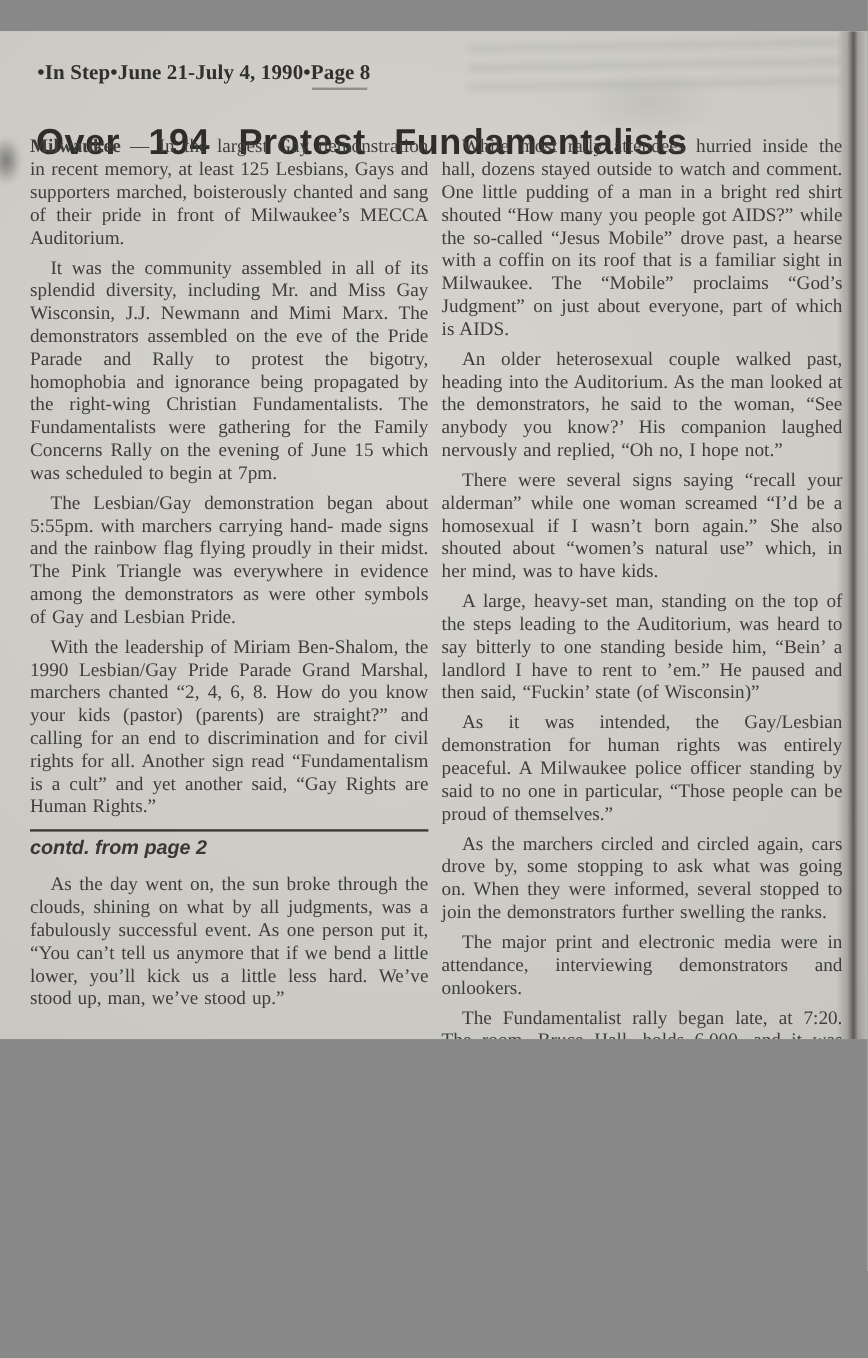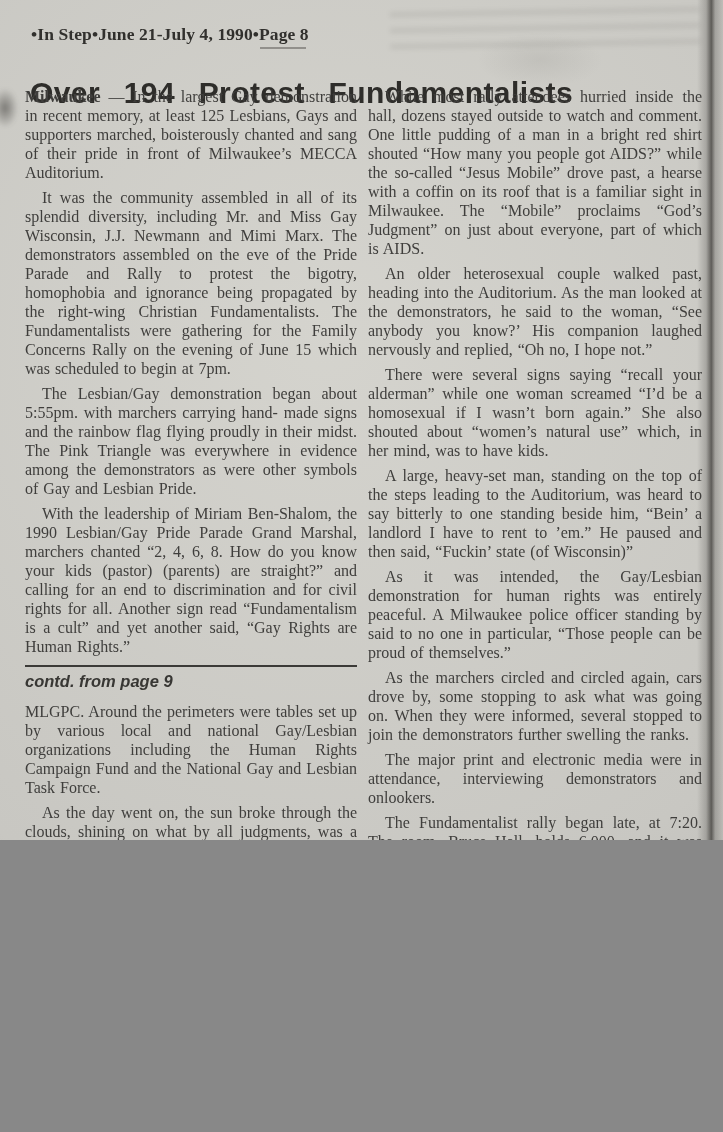--- a/index.html
+++ b/index.html
@@ -6,20 +6,21 @@
   .page {
     position: relative;
     width: 723px;
     height: 840px;
     overflow: hidden;
     background:
       radial-gradient(ellipse 130% 120% at 45% 40%, rgba(214,213,207,0.9) 0%, rgba(200,199,194,0.85) 60%, rgba(178,177,172,0.9) 100%),
       #c8c7c2;
     font-family: "Liberation Serif", serif;
     color: #3f3e3c;
+    margin-top: 26px;
   }
   
   .right-edge {
     position: absolute; top: 0; right: 0; width: 26px; height: 1132px;
     background: linear-gradient(to right,
       rgba(0,0,0,0) 0%, rgba(60,58,55,0.25) 35%,
       rgba(35,33,30,0.65) 55%, rgba(90,88,85,0.35) 70%,
       rgba(165,163,158,0.30) 100%);
     pointer-events: none;
   }
@@ -119,22 +120,21 @@
 
   <h1 class="headline">Over 194 Protest Fundamentalists</h1>
 
   <div class="col col-left">
     <p class="lead"><b>Milwaukee</b><span> — </span><span>In the largest Gay demonstration in recent memory, at least 125 Lesbians, Gays and supporters marched, boisterously chanted and sang of their pride in front of Milwaukee’s MECCA Auditorium.</span></p>
     <p class="indent">It was the community assembled in all of its splendid diversity, including Mr. and Miss Gay Wisconsin, J.J. Newmann and Mimi Marx. The demonstrators assembled on the eve of the Pride Parade and Rally to protest the bigotry, homophobia and ignorance being propagated by the right-wing Christian Fundamentalists. The Fundamentalists were gathering for the Family Concerns Rally on the evening of June 15 which was scheduled to begin at 7pm.</p>
     <p class="indent">The Lesbian/Gay demonstration began about 5:55pm. with marchers carrying hand- made signs and the rainbow flag flying proudly in their midst. The Pink Triangle was everywhere in evidence among the demonstrators as were other symbols of Gay and Lesbian Pride.</p>
     <p class="indent">With the leadership of Miriam Ben-Shalom, the 1990 Lesbian/Gay Pride Parade Grand Marshal, marchers chanted “2, 4, 6, 8. How do you know your kids (pastor) (parents) are straight?” and calling for an end to discrimination and for civil rights for all. Another sign read “Fundamentalism is a cult” and yet another said, “Gay Rights are Human Rights.”</p>
 
     <div class="contd-rule"></div>
-    <div class="contd-label">contd. from page 9</div>
-    <p>MLGPC. Around the perimeters were tables set up by various local and national Gay/Lesbian organizations including the Human Rights Campaign Fund and the National Gay and Lesbian Task Force.</p>
+    <div class="contd-label">contd. from page 2</div>
     <p class="indent">As the day went on, the sun broke through the clouds, shining on what by all judgments, was a fabulously successful event. As one person put it, “You can’t tell us anymore that if we bend a little lower, you’ll kick us a little less hard. We’ve stood up, man, we’ve stood up.”</p>
   </div>
 
   <div class="col col-right">
     <p class="indent">While most rally attendees hurried inside the hall, dozens stayed outside to watch and comment. One little pudding of a man in a bright red shirt shouted “How many you people got AIDS?” while the so-called “Jesus Mobile” drove past, a hearse with a coffin on its roof that is a familiar sight in Milwaukee. The “Mobile” proclaims “God’s Judgment” on just about everyone, part of which is AIDS.</p>
     <p class="indent">An older heterosexual couple walked past, heading into the Auditorium. As the man looked at the demonstrators, he said to the woman, “See anybody you know?’ His companion laughed nervously and replied, “Oh no, I hope not.”</p>
     <p class="indent">There were several signs saying “recall your alderman” while one woman screamed “I’d be a homosexual if I wasn’t born again.” She also shouted about “women’s natural use” which, in her mind, was to have kids.</p>
     <p class="indent">A large, heavy-set man, standing on the top of the steps leading to the Auditorium, was heard to say bitterly to one standing beside him, “Bein’ a landlord I have to rent to ’em.” He paused and then said, “Fuckin’ state (of Wisconsin)”</p>
     <p class="indent">As it was intended, the Gay/Lesbian demonstration for human rights was entirely peaceful. A Milwaukee police officer standing by said to no one in particular, “Those people can be proud of themselves.”</p>
     <p class="indent">As the marchers circled and circled again, cars drove by, some stopping to ask what was going on. When they were informed, several stopped to join the demonstrators further swelling the ranks.</p>

